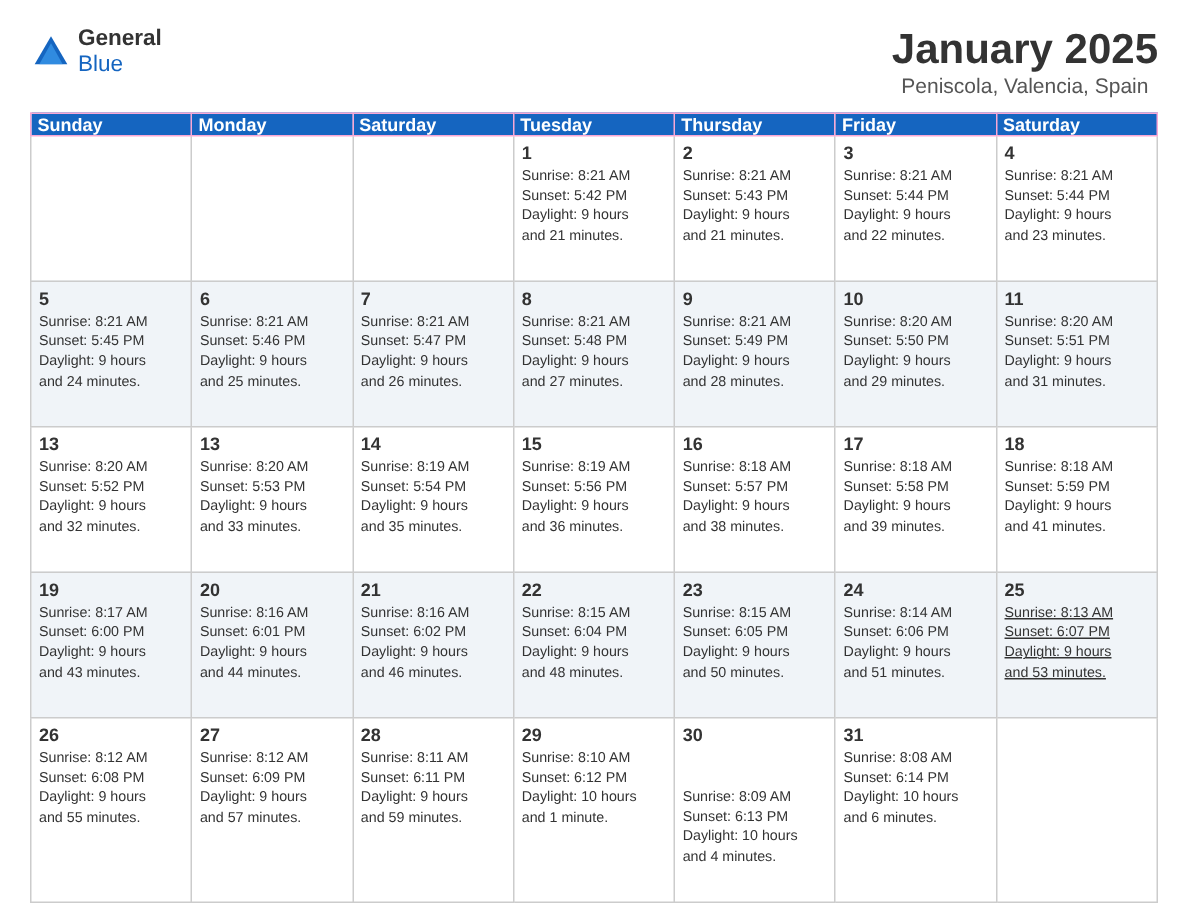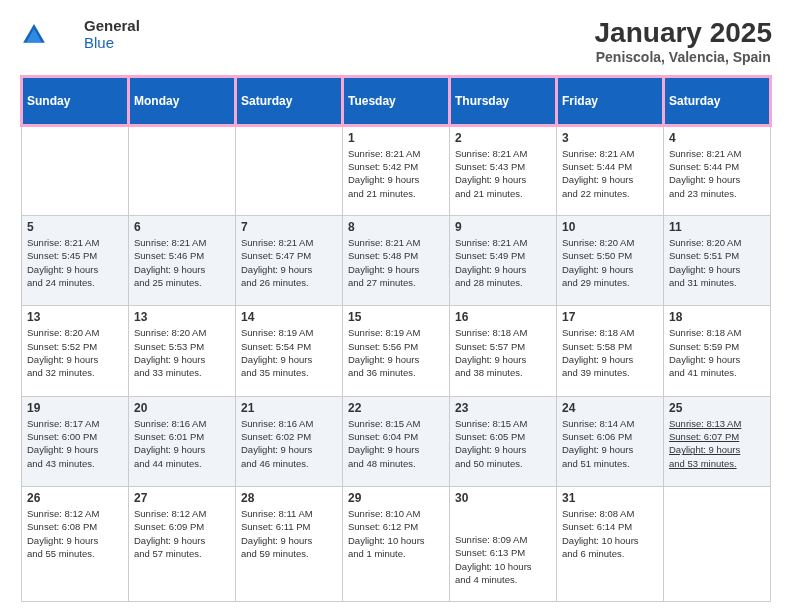--- a/index.html
+++ b/index.html
@@ -25,21 +25,20 @@
     }
     .logo {
       display: flex;
       align-items: center;
       gap: 4px;
     }
     .logo-text {
       display: flex;
       flex-direction: column;
       line-height: 1.1;
-      margin-left: 32px;
     }
     .logo-general {
       font-size: 15px;
       font-weight: bold;
       color: #333;
     }
     .logo-blue {
       font-size: 15px;
       font-weight: normal;
       color: #1565c0;
@@ -53,37 +52,36 @@
     }
     .main-title {
       font-size: 28px;
       font-weight: bold;
       color: #333;
       line-height: 1.1;
     }
     .subtitle {
       font-size: 14px;
       color: #555;
-      font-weight: bold;
     }
     .calendar {
       flex: 1;
       border: 1px solid #ccc;
       border-collapse: collapse;
       width: 100%;
       table-layout: fixed;
     }
     .calendar th {
       background-color: #1565c0;
       color: #fff;
       font-size: 12px;
       font-weight: bold;
-      padding: 16px 4px;
+      padding: 0 4px;
       text-align: left;
-      border: 3px solid #f9a8d4;
+      border: 1px solid #f9a8d4;
     }
     .calendar td {
       vertical-align: top;
       border: 1px solid #ccc;
       padding: 4px 5px;
       font-size: 10px;
       color: #333;
       height: 82px;
       background: #fff;
     }

